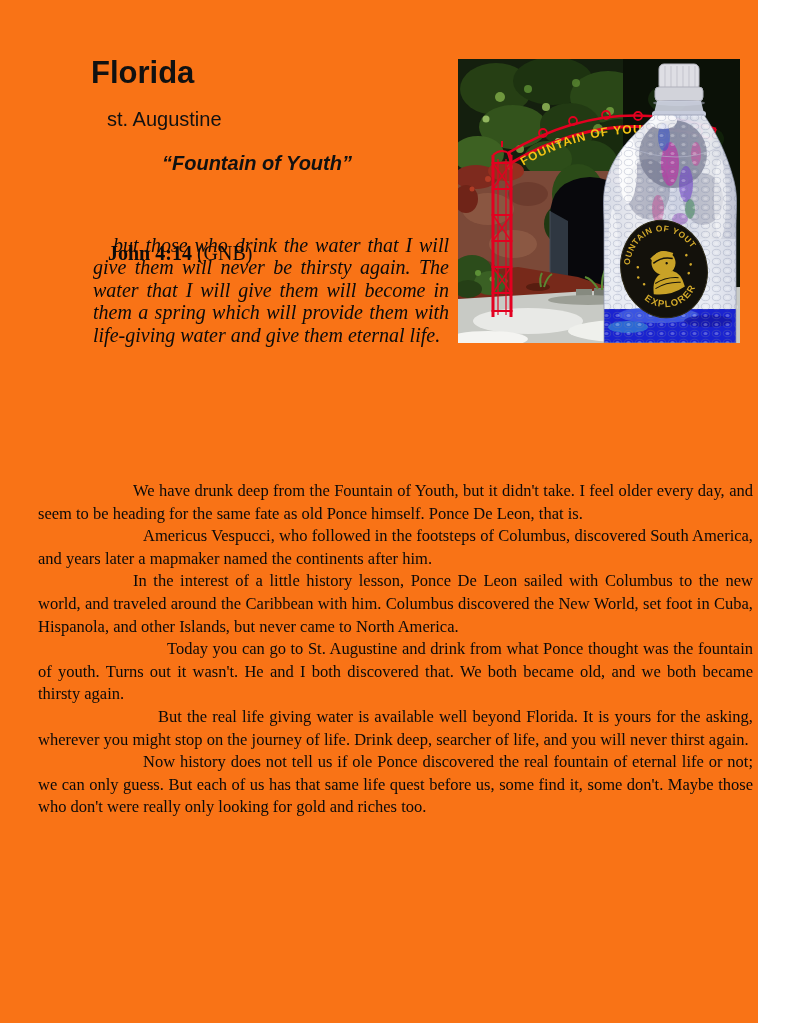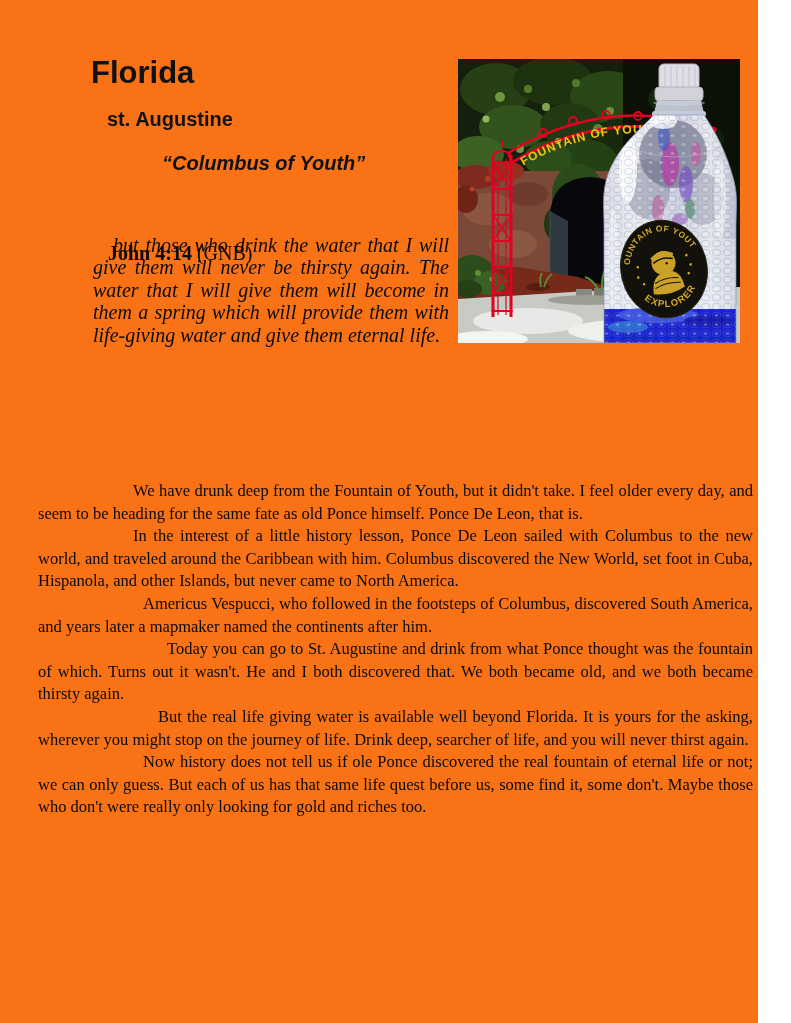--- a/index.html
+++ b/index.html
@@ -12,21 +12,21 @@
     color:#0a0a0a;
   }
   .h-title{
     position:absolute;left:91px;top:57px;
     font-family:"Liberation Sans", sans-serif;
     font-size:31px;font-weight:bold;line-height:1;margin:0;color:#111;
   }
   .h-sub{
     position:absolute;left:107px;top:109px;
     font-family:"Liberation Sans", sans-serif;
-    font-size:20px;font-weight:bold;line-height:1;margin:0;color:#111;
+    font-size:20px;font-weight:normal;line-height:1;margin:0;color:#111;
   }
   .h-tagline{
     position:absolute;left:162px;top:153px;
     font-family:"Liberation Sans", sans-serif;
     font-size:20px;font-weight:bold;font-style:italic;line-height:1;margin:0;color:#111;
   }
   .verse-ref{
     position:absolute;left:93px;top:228px;
     font-size:20px;line-height:1;margin:15px;
   }
@@ -46,21 +46,21 @@
   }
   .body-text p{margin:0;padding:0;}
 </style>
 </head>
 <body>
 
 <div class="page">
 
   <h1 class="h-title">Florida</h1>
   <h2 class="h-sub">st. Augustine</h2>
-  <h3 class="h-tagline">“Columbus of Youth”</h3>
+  <h3 class="h-tagline">“Fountain of Youth”</h3>
 
   <p class="verse-ref"><span class="ref">John 4:14</span> <span>(GNB)</span></p>
   <p class="verse-text">but those who drink the water that I will give them will never be thirsty again. The water that I will give them will become in them a spring which will provide them with life-giving water and give them eternal life.</p>
 
   <div class="photo">
     <svg viewBox="0 0 282 284" xmlns="http://www.w3.org/2000/svg">
       <defs>
         <linearGradient id="bottleGrad" x1="0" y1="0" x2="1" y2="0">
           <stop offset="0" stop-color="#dfe3ee"></stop>
           <stop offset="0.25" stop-color="#f3f4fa"></stop>
@@ -291,20 +291,20 @@
               <circle cx="23" cy="10" r="1.3" fill="#d2a92b"></circle>
           </g>
         </g>
         <use href="#bottleBody" fill="none" stroke="#8f95ab" stroke-width="1" opacity="0.7"></use>
       </g>
     </svg>
   </div>
 
   <div class="body-text">
     <p style="text-indent:95px">We have drunk deep from the Fountain of Youth, but it didn't take. I feel older every day, and seem to be heading for the same fate as old Ponce himself. Ponce De Leon, that is.</p>
+    <p style="text-indent:105px">Americus Vespucci, who followed in the footsteps of Columbus, discovered South America, and years later a mapmaker named the continents after him.</p>
     <p style="text-indent:95px">In the interest of a little history lesson, Ponce De Leon sailed with Columbus to the new world, and traveled around the Caribbean with him. Columbus discovered the New World, set foot in Cuba, Hispanola, and other Islands, but never came to North America.</p>
-    <p style="text-indent:105px">Americus Vespucci, who followed in the footsteps of Columbus, discovered South America, and years later a mapmaker named the continents after him.</p>
-    <p style="text-indent:129px">Today you can go to St. Augustine and drink from what Ponce thought was the fountain of which. Turns out it wasn't. He and I both discovered that. We both became old, and we both became thirsty again.</p>
+    <p style="text-indent:129px">Today you can go to St. Augustine and drink from what Ponce thought was the fountain of youth. Turns out it wasn't. He and I both discovered that. We both became old, and we both became thirsty again.</p>
     <p style="text-indent:120px">But the real life giving water is available well beyond Florida. It is yours for the asking, wherever you might stop on the journey of life. Drink deep, searcher of life, and you will never thirst again.</p>
     <p style="text-indent:105px">Now history does not tell us if ole Ponce discovered the real fountain of eternal life or not; we can only guess. But each of us has that same life quest before us, some find it, some don't. Maybe those who don't were really only looking for gold and riches too.</p>
   </div>
 
 </div>
 
 </body></html>

